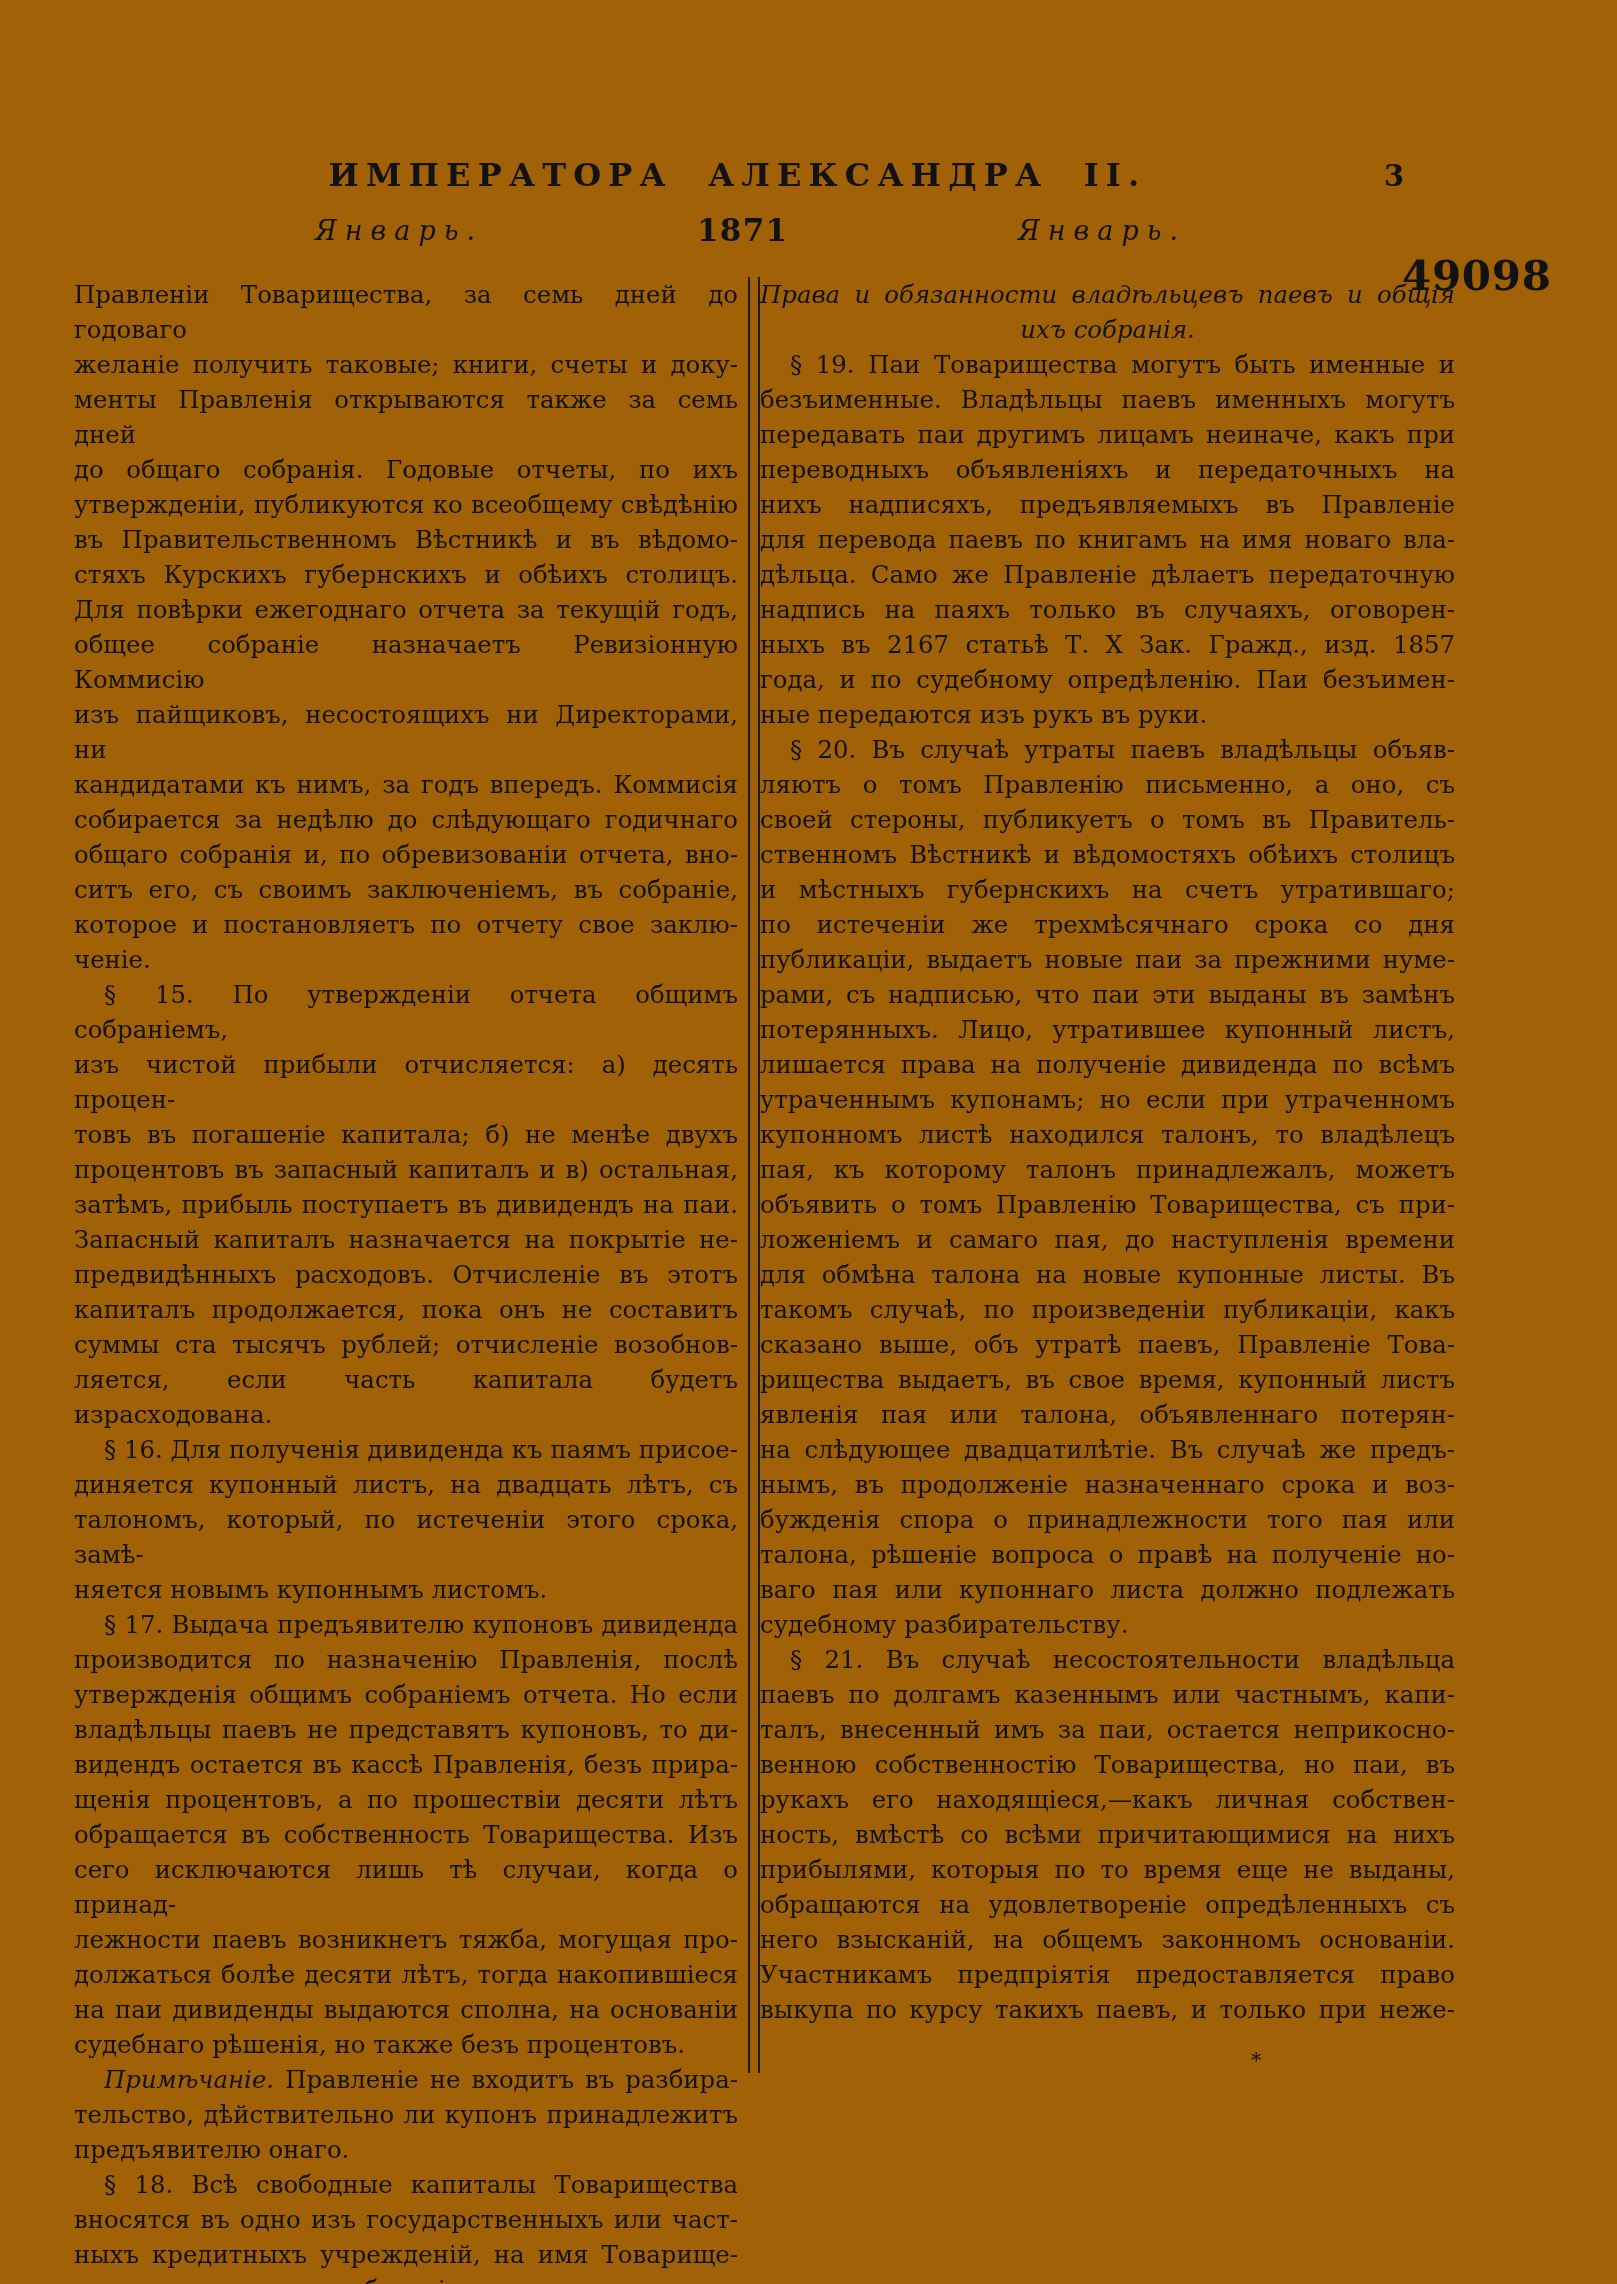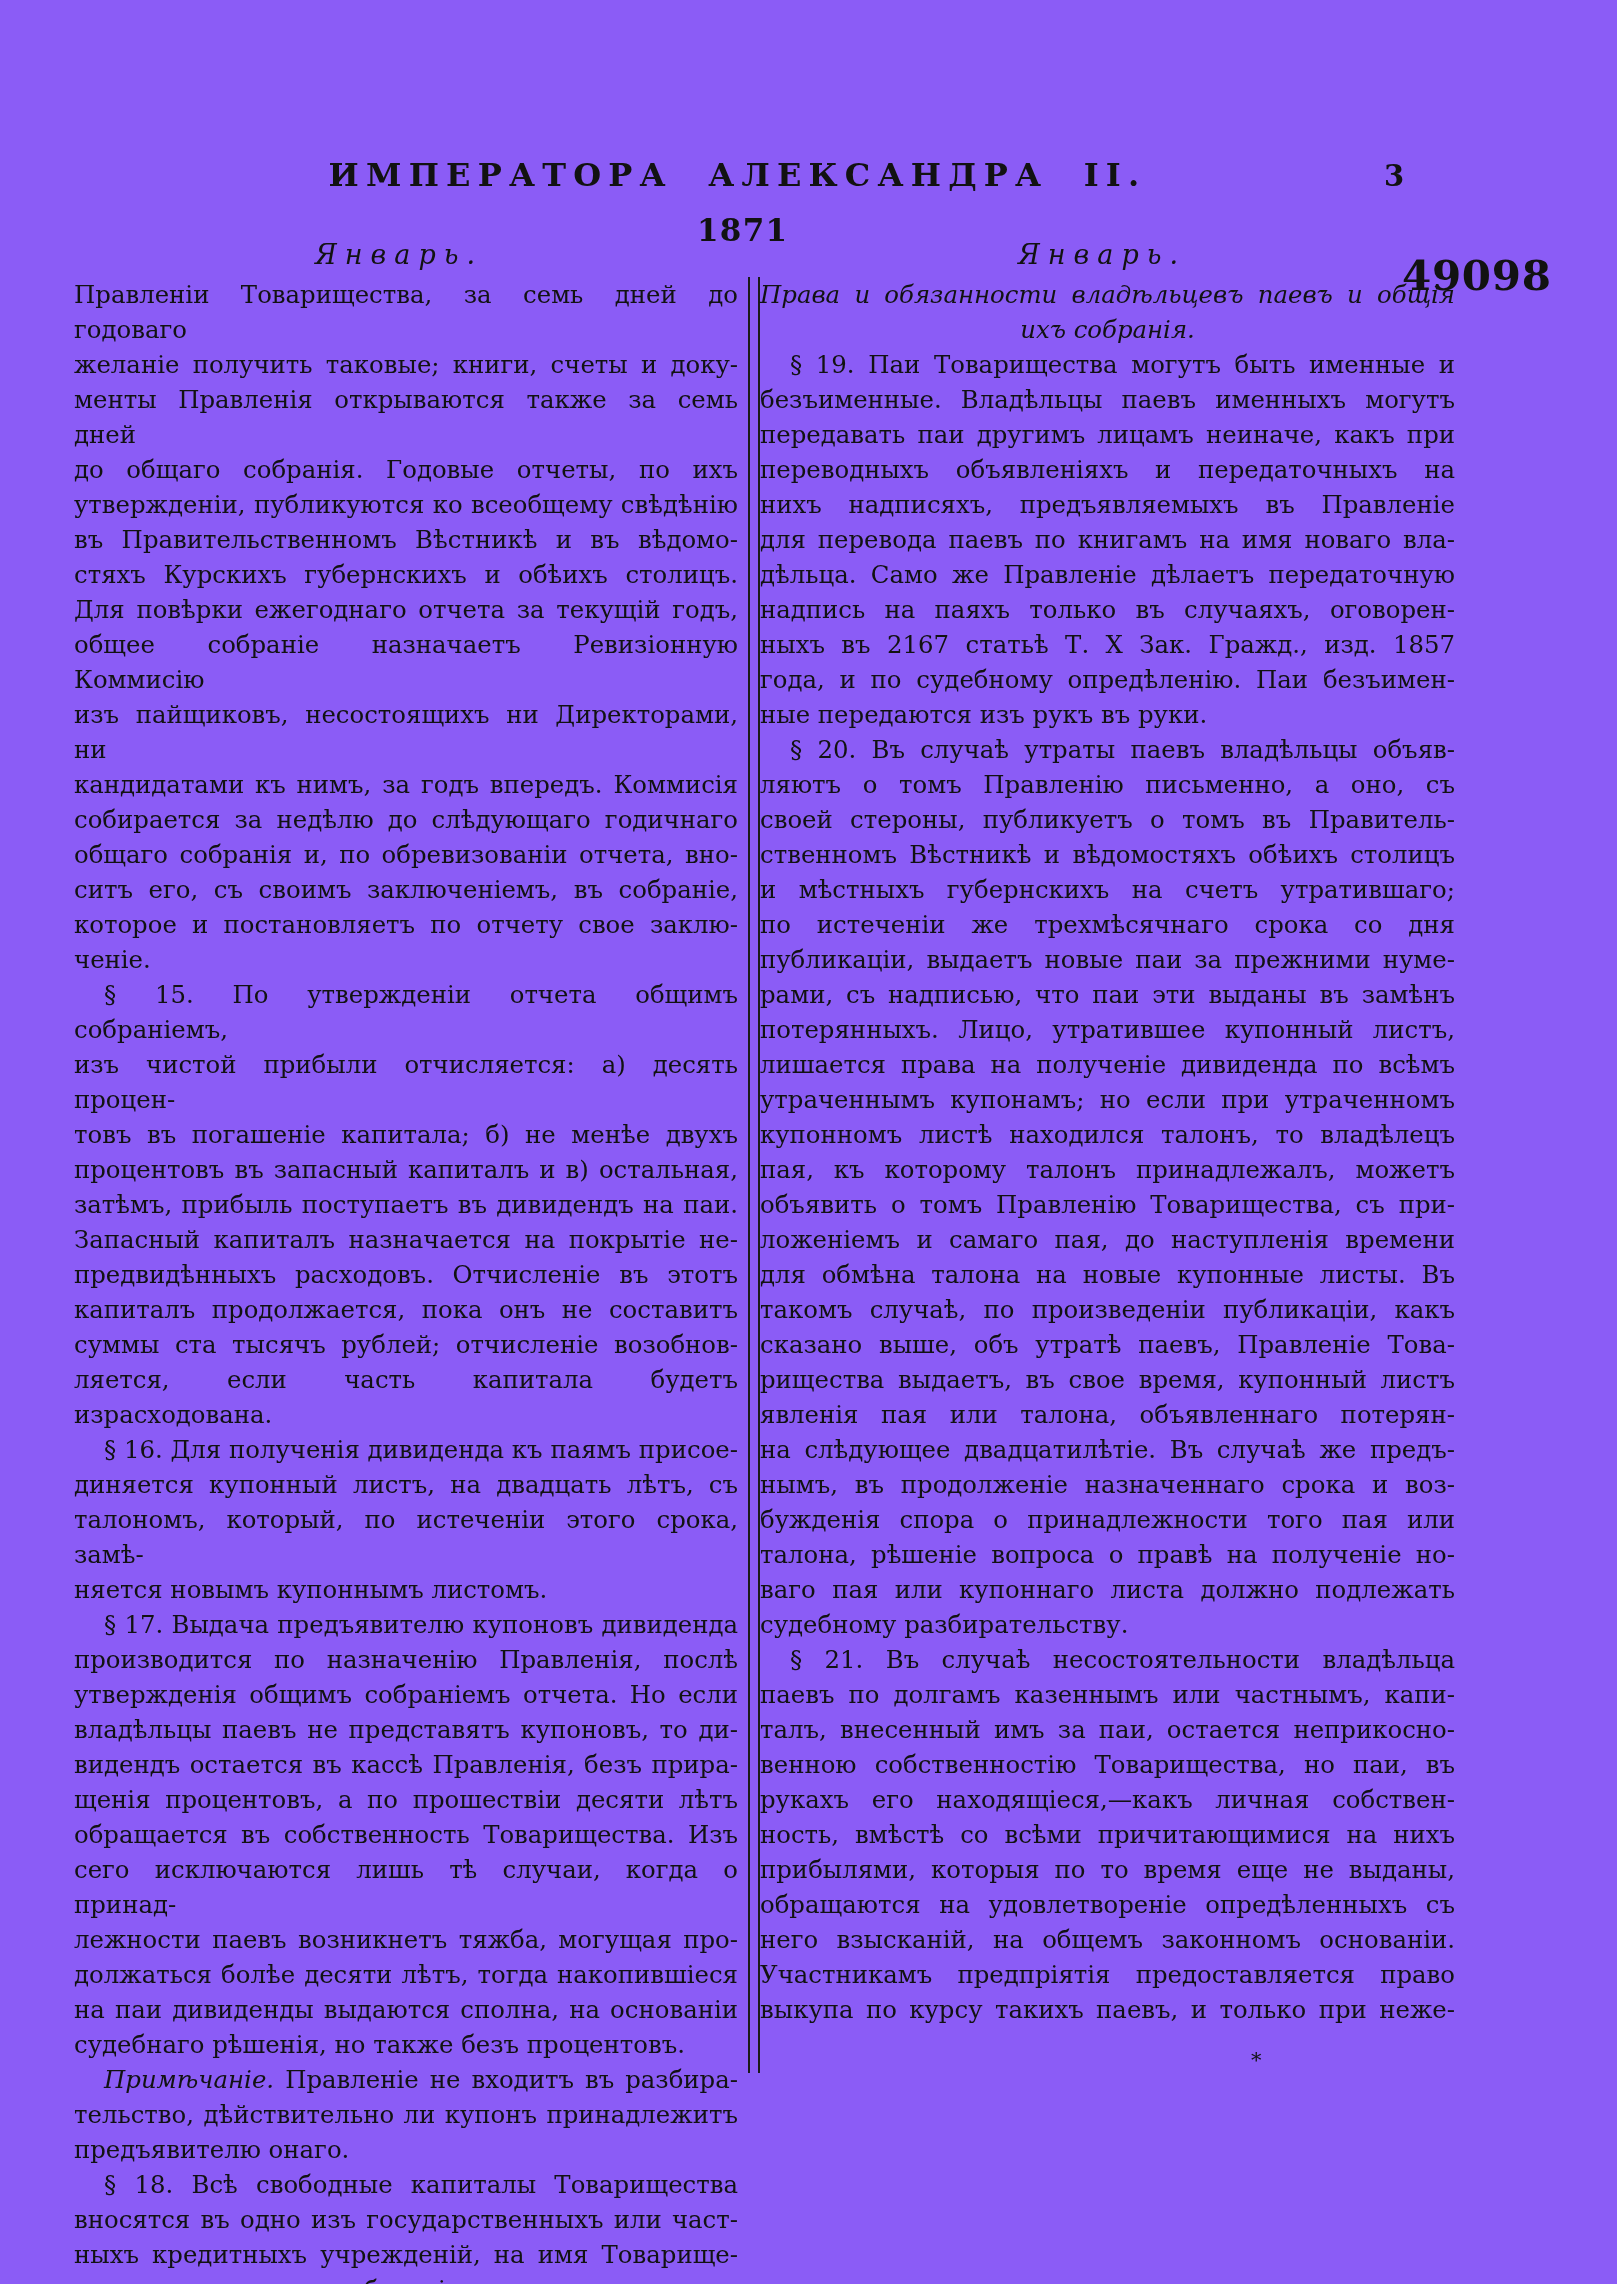--- a/index.html
+++ b/index.html
@@ -1,20 +1,20 @@
 <!DOCTYPE html>
 <html style="font-size:10.5px"><head>
 <meta charset="utf-8">
 <style>
   html, body { margin: 0; padding: 0; background: #9a9a9a; }
   .page {
     position: relative;
     width: 1618px;
     height: 2284px;
-    background: #8b5cf6;
+    background: #a16207;
     color: #121212;
     font-family: "DejaVu Serif", "Liberation Serif", serif;
     overflow: hidden;
     margin: 0 auto;
   }
   .running-title {
     position: absolute;
     top: 156px; left: 283px; width: 909px;
     text-align: center;
     font-size: 32px;
@@ -28,21 +28,20 @@
     top: 159px; left: 1384px;
     font-size: 29px;
     font-weight: bold;
   }
   .month-left, .month-right {
     position: absolute;
     top: 215px;
     font-style: italic;
     font-size: 27px;
     letter-spacing: 8px;
-    margin-top: 24px;
   }
   .month-left { left: 315px; }
   .month-right { left: 1018px; }
   .year {
     position: absolute;
     top: 212px; left: 697px;
     font-size: 31px;
     font-weight: bold;
     letter-spacing: 1.3px;
   }

